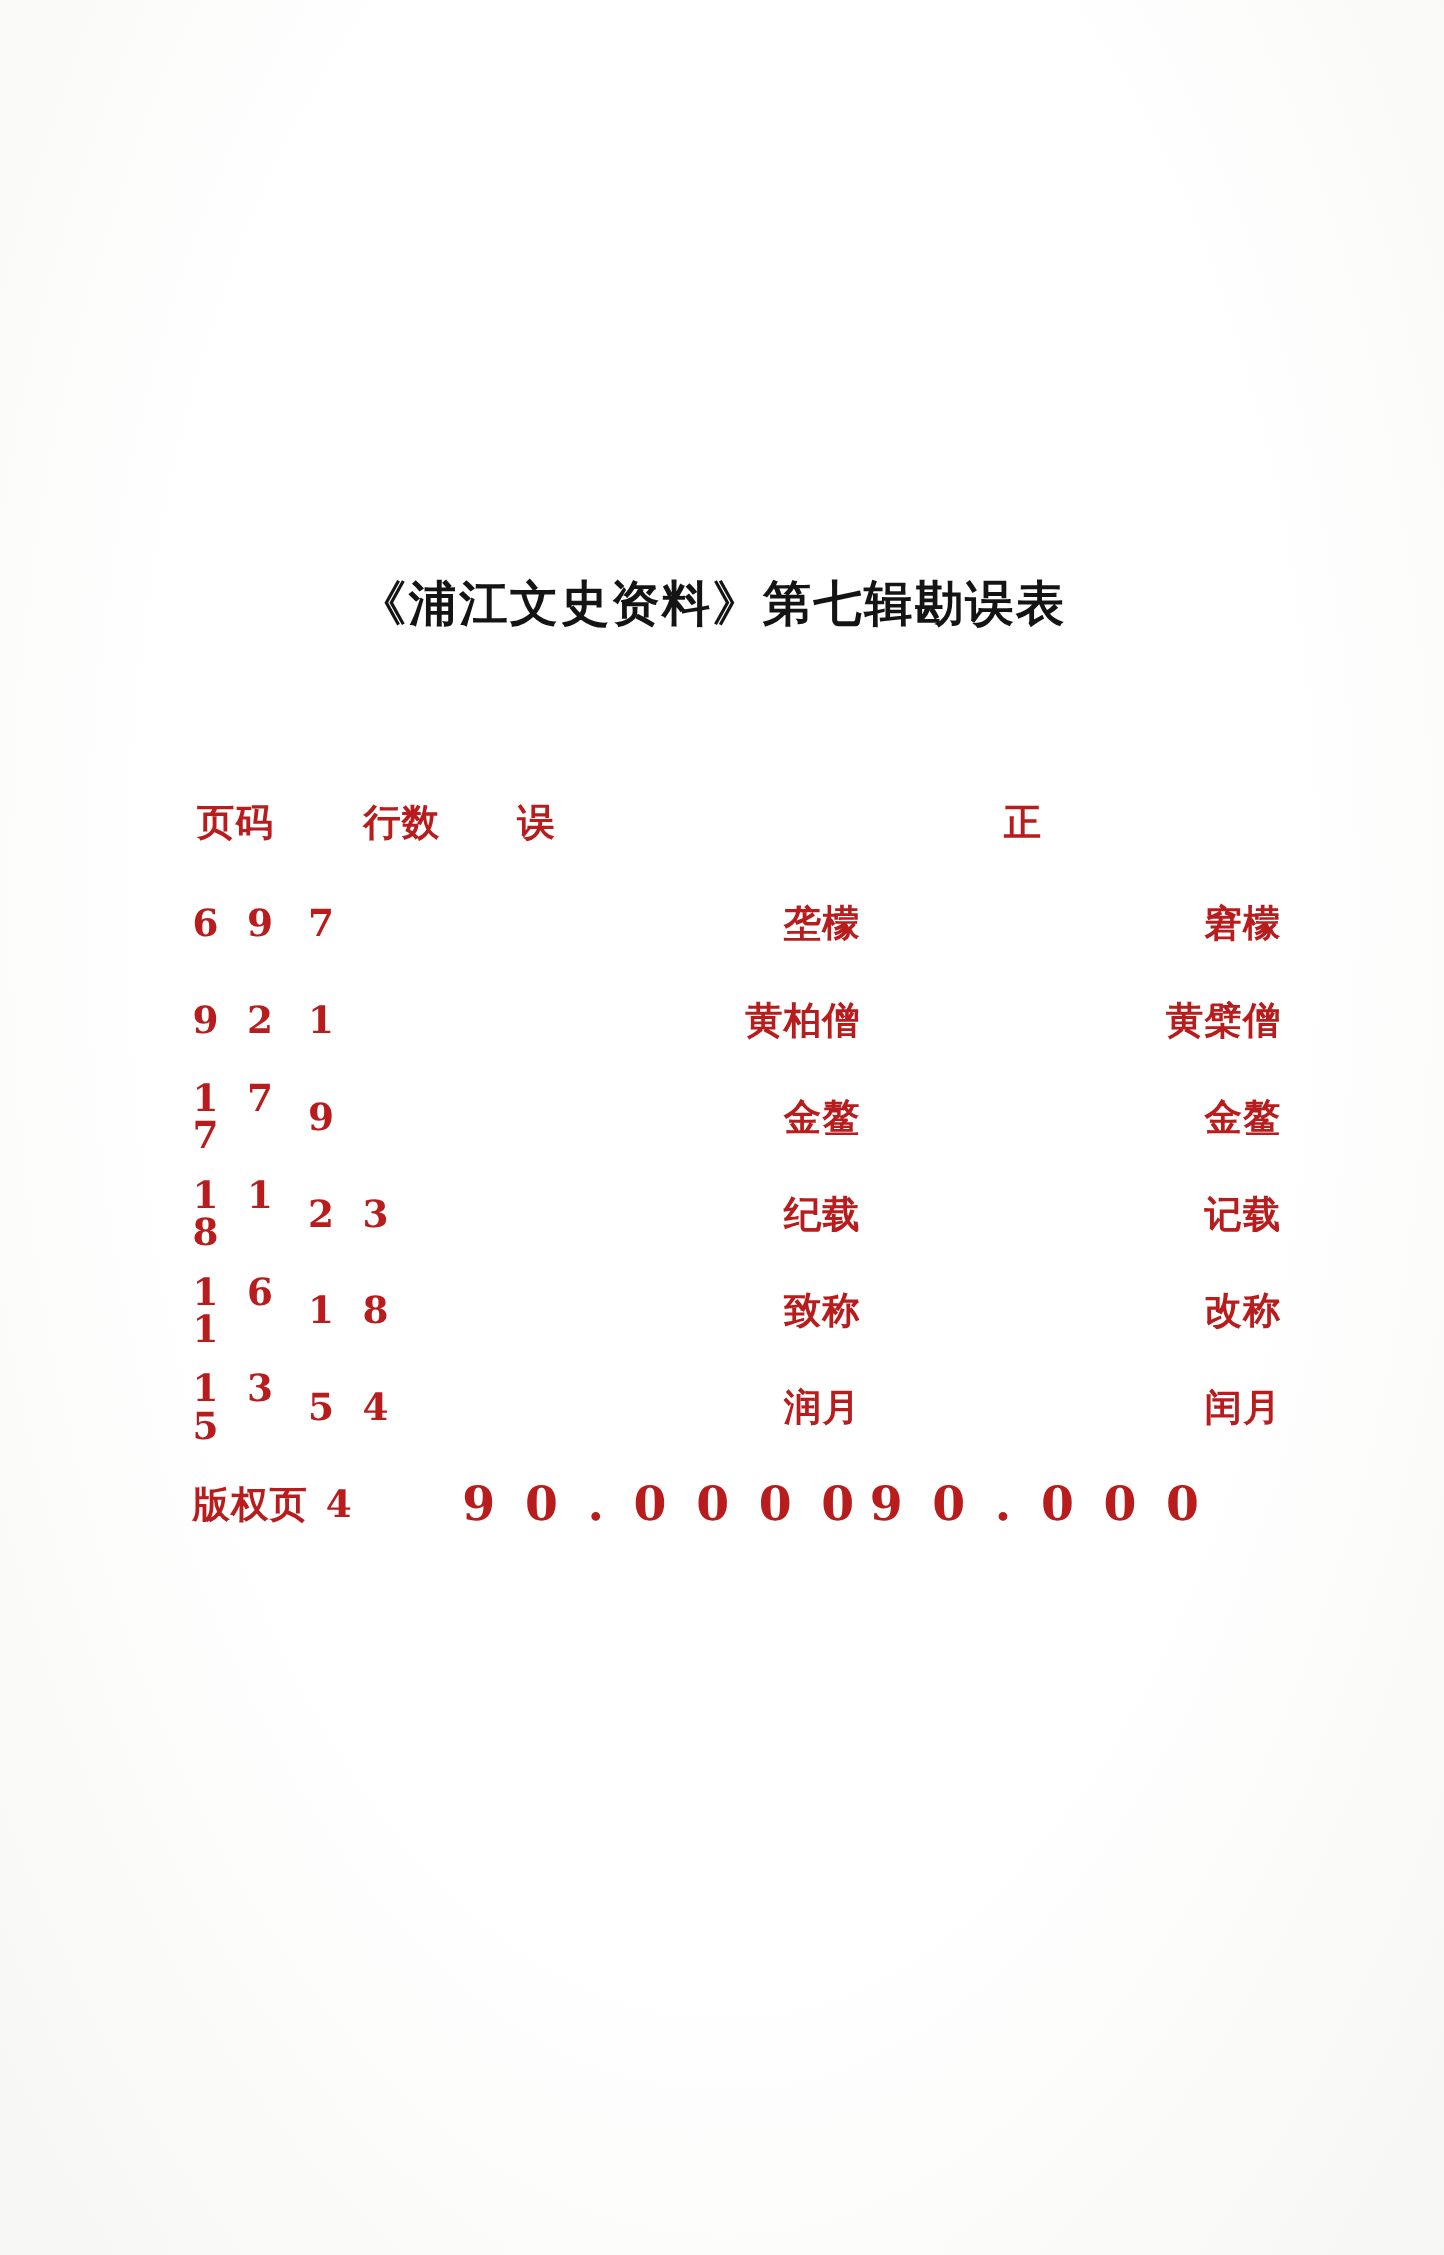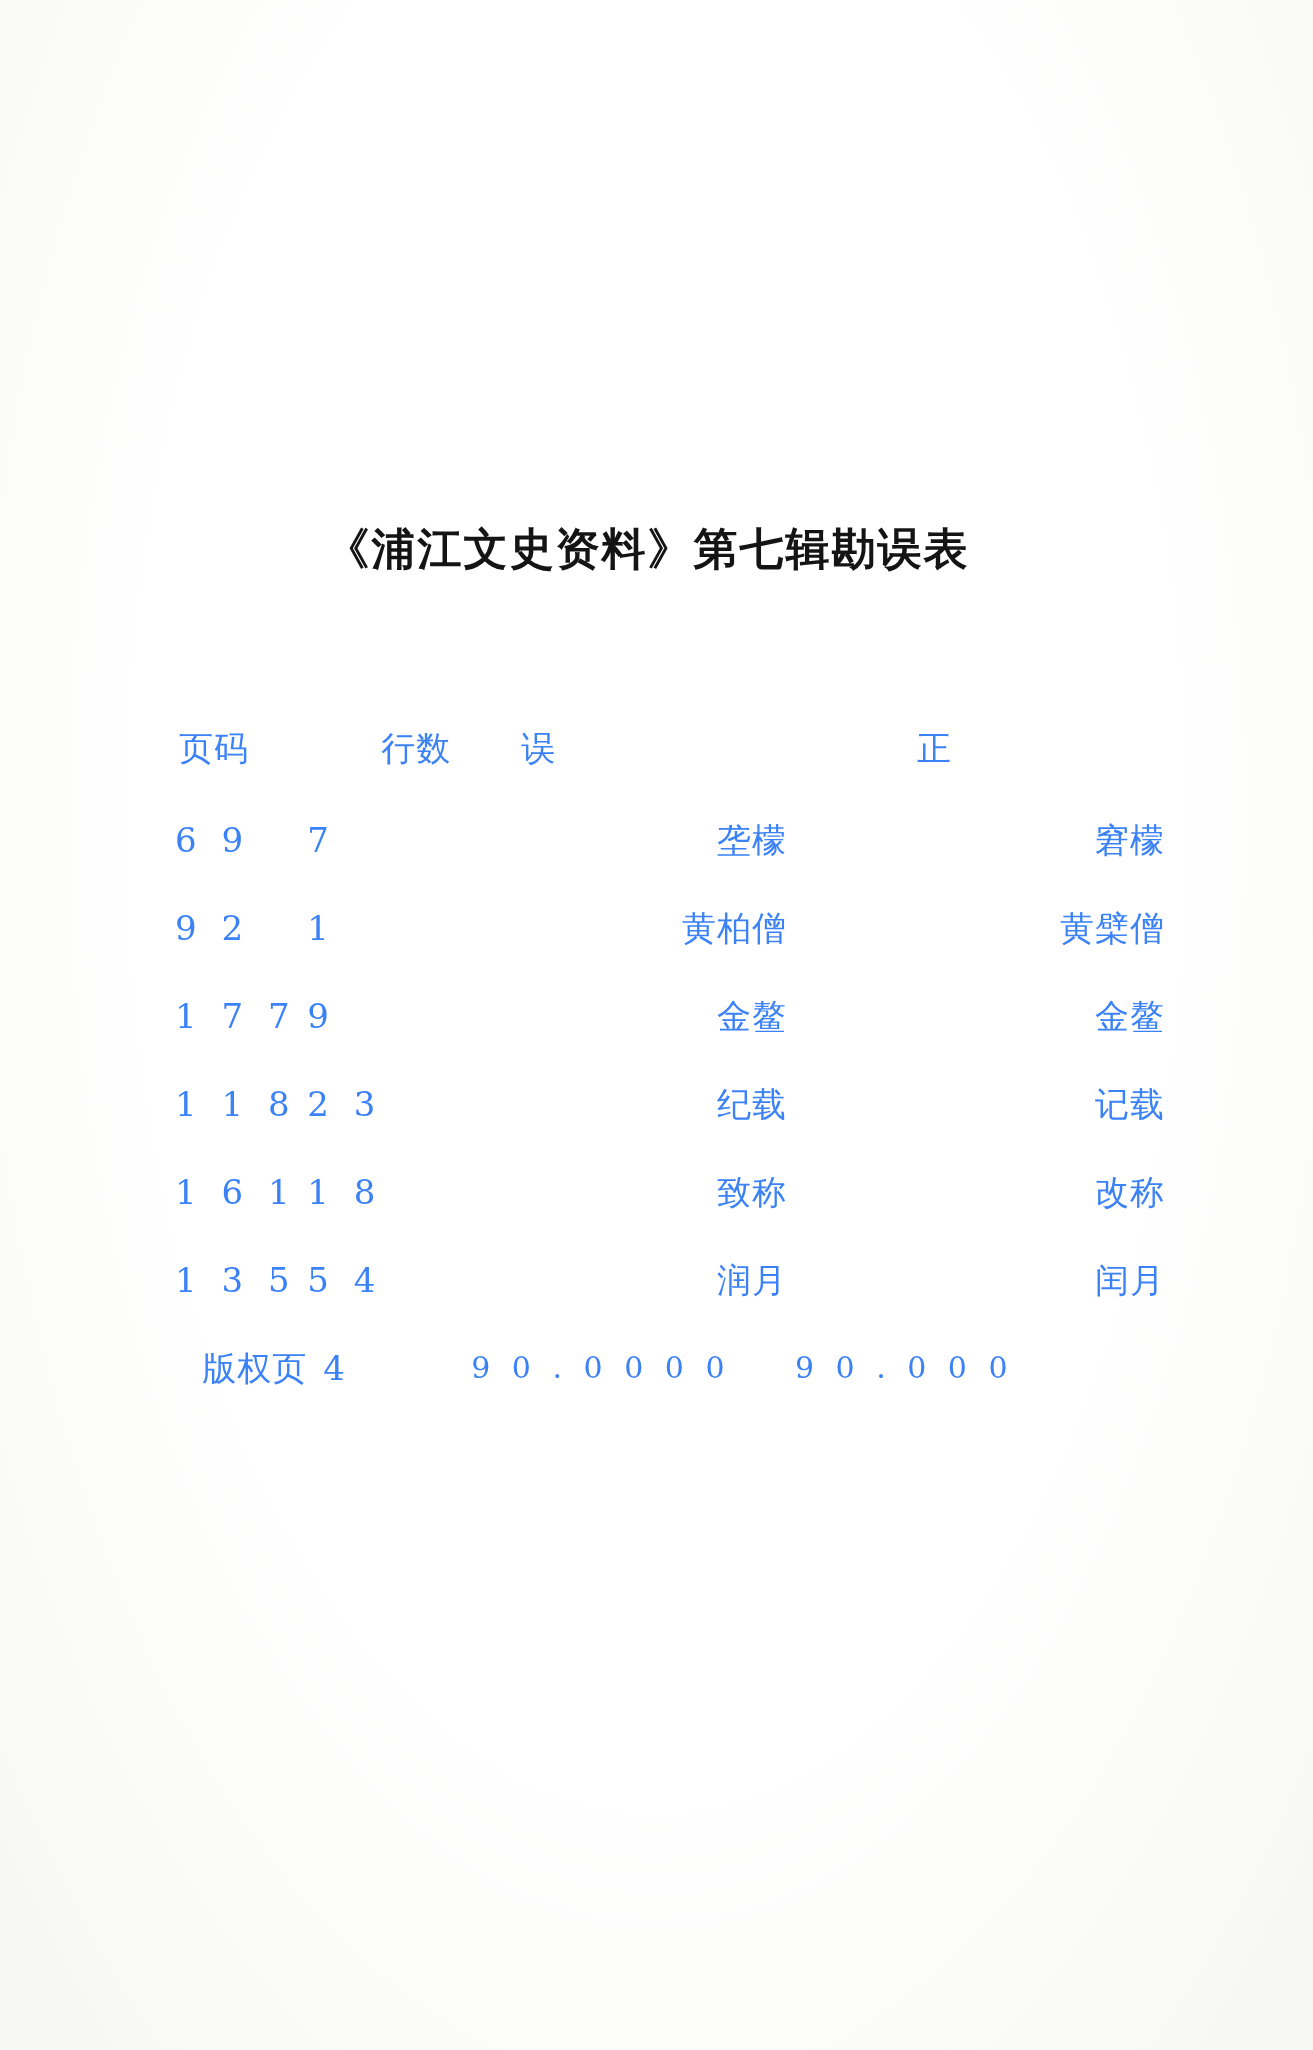--- a/index.html
+++ b/index.html
@@ -50,22 +50,22 @@
     top: 700px;
     left: 175px;
     width: 990px;
     border-collapse: collapse;
   }
 
   .errata-table th,
   .errata-table td {
     border: none;
     padding: 0;
-    font-weight: normal;
-    color: #3b82f6;
+    font-weight: bold;
+    color: #b91c1c;
     font-size: 34px;
     line-height: 1;
     margin-left: 35px;
   }
 
   .errata-table thead th {
     height: 96px;
     vertical-align: middle;
     font-size: 34px;
     letter-spacing: 1px;
@@ -90,21 +90,21 @@
   
   .num {
     letter-spacing: 7px;
     font-family: "DejaVu Serif", "Liberation Serif", serif;
   }
 
   
   .row-last .col-wrong,
   .row-last .col-right {
     letter-spacing: 6px;
-    font-size: 30px;
+    font-size: 43px;
     padding-left: 20px;
     white-space: nowrap;
   }
   .row-last .col-right { padding-left: 8px; }
   .row-last .col-line  { padding-left: 16px; }
 
   .cjk {
     font-family: "DejaVu Serif", "Liberation Serif", serif;
     letter-spacing: 1px;
     text-align: right;

